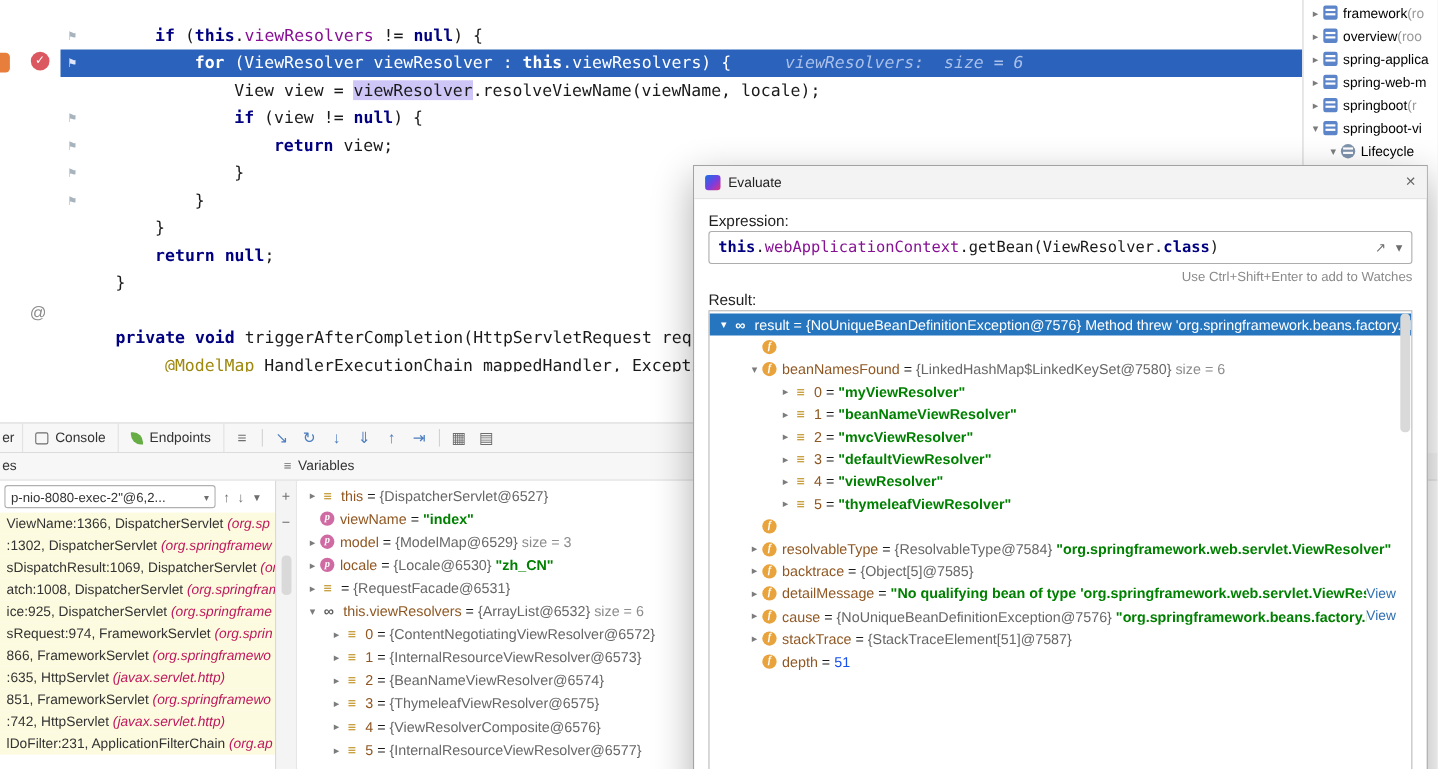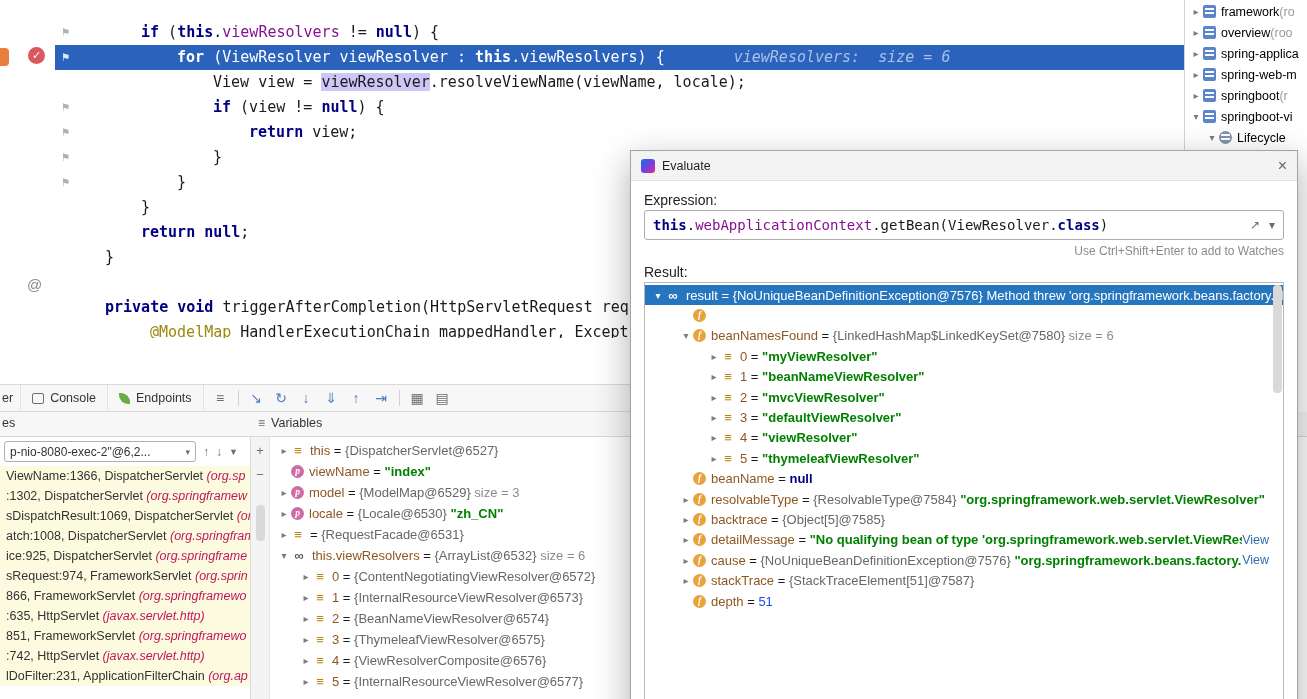--- a/index.html
+++ b/index.html
@@ -13,21 +13,21 @@
              font-family:"DejaVu Sans Mono","Liberation Mono",monospace;font-size:15px}
   .code-line.exec{background:#2a62bc}
   .code-line.exec .sg-kw,.code-line.exec .sg-pl,.code-line.exec .sg-fld{color:#fff}
   .gutter-flag{position:absolute;left:7px;top:0;font-size:12px;color:#a8b4bd}
   .exec .gutter-flag{color:#dfe8fa}
   .sg-kw{color:#000080;font-weight:bold}
   .sg-pl{color:#1a1a1a}
   .sg-fld{color:#871094}
   .sg-ann{color:#9e880d}
   .sg-caret{background:#cdc6f7;color:#1a1a1a}
-  .sg-hint{color:#a9c0ea;font-style:italic;margin-left:60px}
+  .sg-hint{color:#a9c0ea;font-style:italic;margin-left:40px}
   .sg-name{color:#8f5722}
   .sg-ref{color:#676767}
   .sg-str{color:#008000;font-weight:bold}
   .sg-num{color:#1750eb}
   .sg-null{color:#000080;font-weight:bold}
   .sg-dim{color:#8c8c8c}
   .bp{position:absolute;left:28px;top:47px;width:17px;height:17px;border-radius:50%;background:#db5860;
       color:#fff;font-size:11px;text-align:center;line-height:17px}
   .stripe-mark{position:absolute;left:0;top:48px;width:9px;height:18px;background:#e87e3c;border-radius:0 4px 4px 0}
   .at-symbol{position:absolute;left:27px;top:276px;color:#8c8c8c;font-size:15px}
@@ -388,21 +388,20 @@
             <span class="row-content"><span class="sg-name">4</span><span class="sg-pl"> = </span><span class="sg-str">"viewResolver"</span></span>
           </div>
           <div class="tree-row" style="padding-left: 62px;">
             <span class="chev">▸</span>
             <span class="row-ic value-ic">≡</span>
             <span class="row-content"><span class="sg-name">5</span><span class="sg-pl"> = </span><span class="sg-str">"thymeleafViewResolver"</span></span>
           </div>
           <div class="tree-row" style="padding-left: 34px;">
             <span class="chev">&nbsp;</span>
             <span class="row-ic circ field-ic">f</span>
-            <span class="row-content"><span class="sg-name">beanName</span><span class="sg-pl"> = </span><span class="sg-null">null</span></span>
           </div>
           <div class="tree-row" style="padding-left: 34px;">
             <span class="chev">▸</span>
             <span class="row-ic circ field-ic">f</span>
             <span class="row-content"><span class="sg-name">resolvableType</span><span class="sg-pl"> = </span><span class="sg-ref">{ResolvableType@7584}</span><span class="sg-str"> "org.springframework.web.servlet.ViewResolver"</span></span>
           </div>
           <div class="tree-row" style="padding-left: 34px;">
             <span class="chev">▸</span>
             <span class="row-ic circ field-ic">f</span>
             <span class="row-content"><span class="sg-name">backtrace</span><span class="sg-pl"> = </span><span class="sg-ref">{Object[5]@7585}</span></span>

